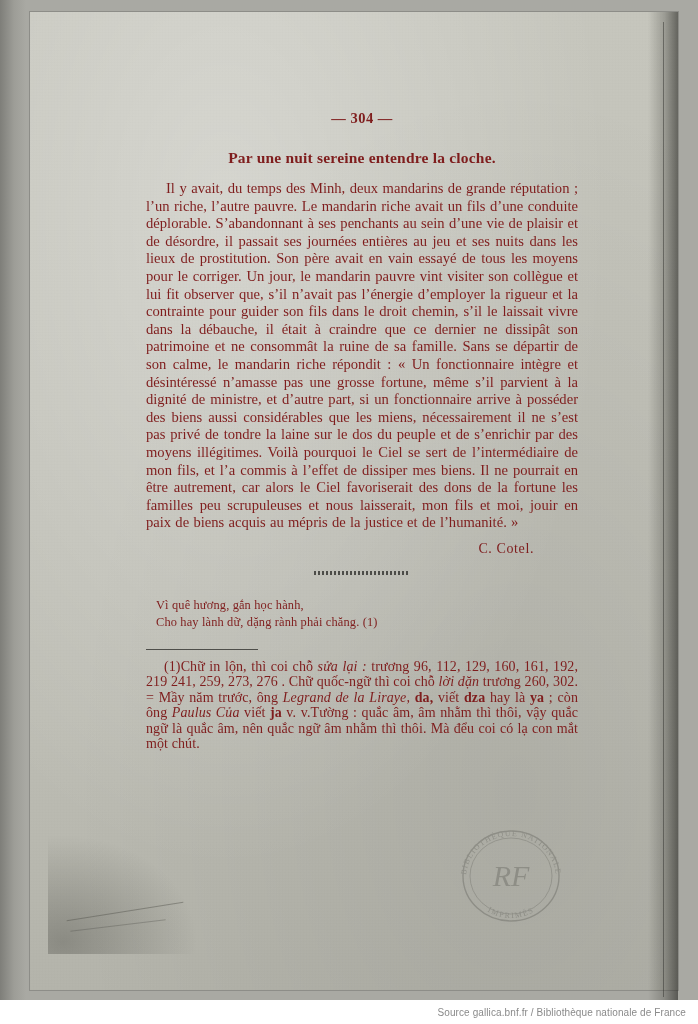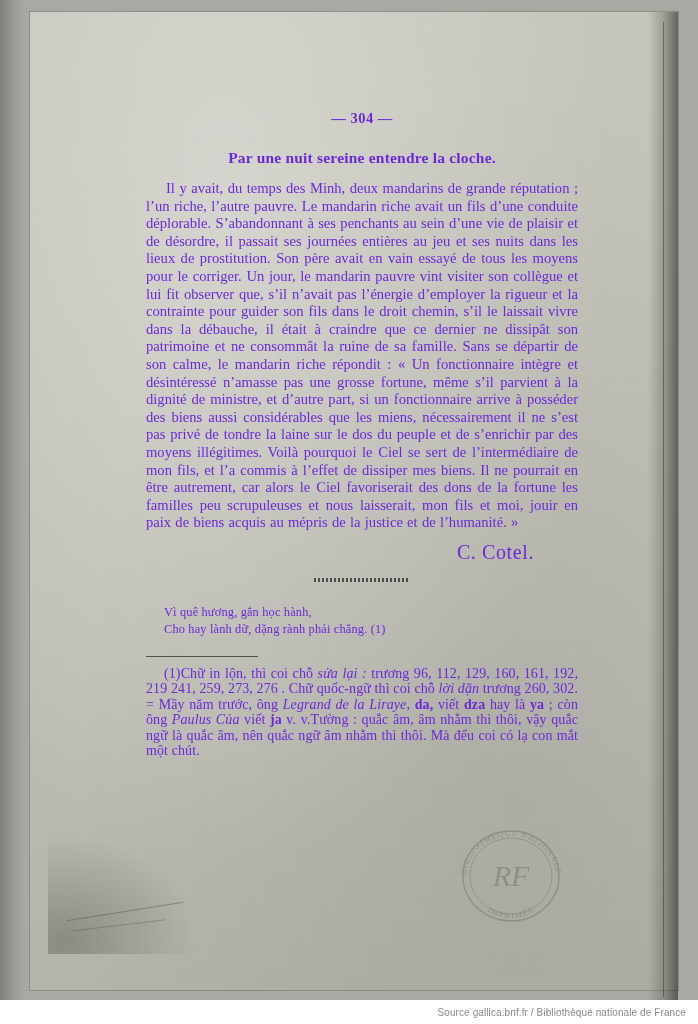--- a/index.html
+++ b/index.html
@@ -105,21 +105,21 @@
     transform: rotate(-7deg);
     pointer-events: none;
   }
 
   
   .content {
     position: absolute;
     left: 146px;
     top: 0;
     width: 432px;
-    color: #6d28d9;
+    color: #7f1d1d;
   }
 
   .page-number {
     text-align: center;
     margin-top: 110px;
     font-size: 14.5px;
     font-weight: bold;
     letter-spacing: 0.5px;
   }
 
@@ -138,39 +138,39 @@
     text-align: justify;
     text-justify: inter-word;
     text-indent: 20px;
     word-spacing: 0.6px;
   }
 
   .signature {
     margin-top: 9px;
     text-align: right;
     padding-right: 44px;
-    font-size: 20px;
+    font-size: 14px;
     letter-spacing: 0.6px;
   }
 
   .ornament {
     margin: 14px auto 0 auto;
     width: 96px;
     height: 4px;
     background-image: repeating-linear-gradient(
       90deg,
       #2c2c29 0px, #2c2c29 2px,
       rgba(0,0,0,0) 2px, rgba(0,0,0,0) 4px
     );
     opacity: 0.78;
   }
 
   .verse {
     margin-top: 22px;
-    margin-left: 18px;
+    margin-left: 10px;
     font-size: 12.4px;
     line-height: 17px;
     letter-spacing: 0.15px;
   }
 
   .footnote-rule {
     margin-top: 18px;
     margin-left: 0;
     width: 112px;
     height: 1px;

